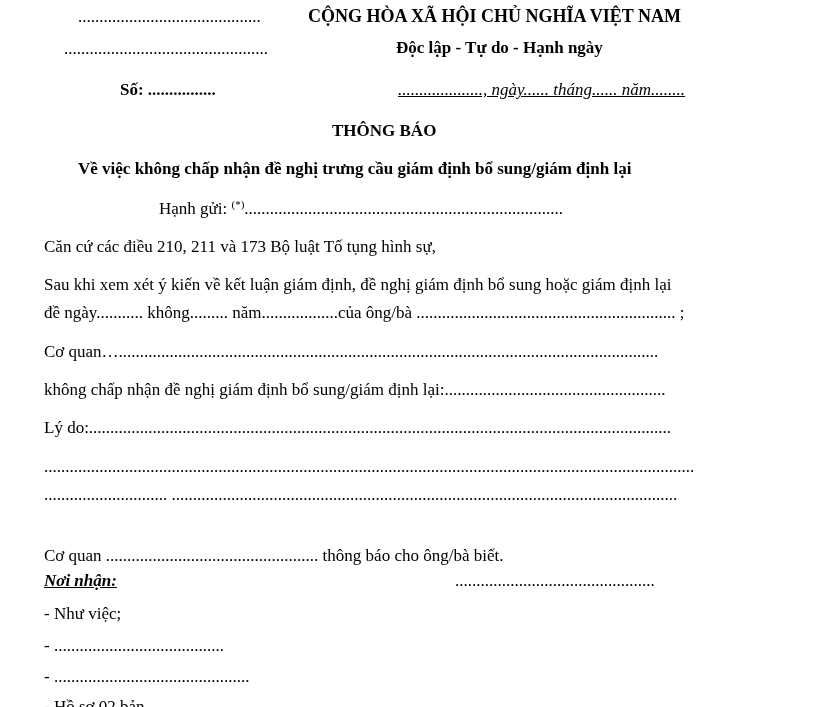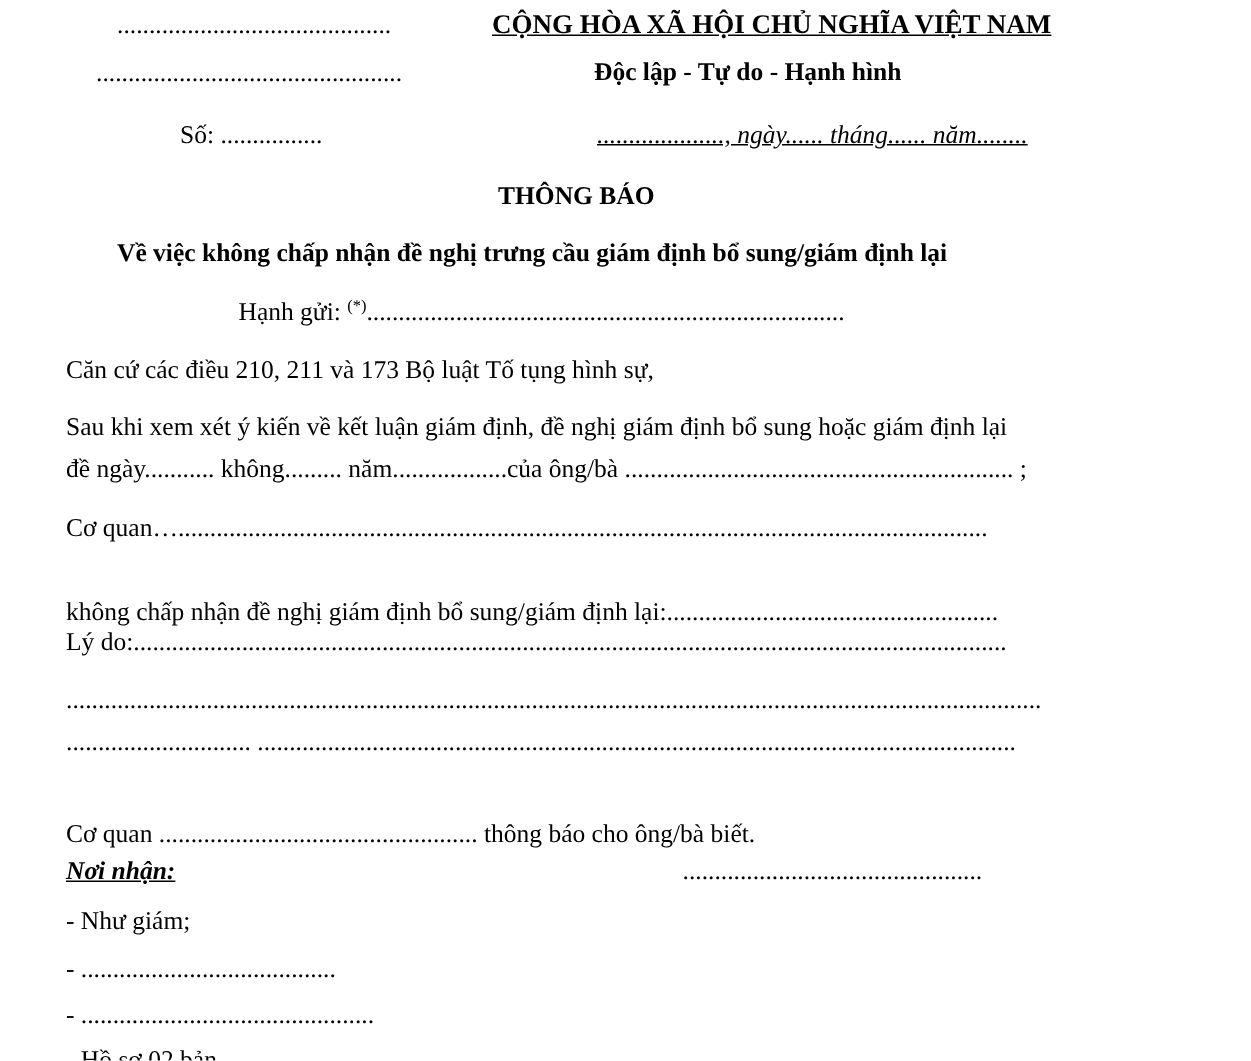--- a/index.html
+++ b/index.html
@@ -10,41 +10,41 @@
   .i { font-style: italic; text-decoration: underline; }
   sup { font-size: 11px; vertical-align: 6px; }
 </style>
 </head>
 <body>
 
 <div>
 
   <div class="abs" style="left:78px; top:8px;">...........................................</div>
   <div class="abs" style="left:64px; top:40px;">................................................</div>
-  <div class="abs" style="left:120px; top:81px;">Số: ................</div>
+  <div class="abs" style="left:120px; top:81px;font-weight:bold;">Số: ................</div>
 
-  <div class="abs b" style="left:328px; top:7px; font-size:18px;text-decoration:underline;">CỘNG HÒA XÃ HỘI CHỦ NGHĨA VIỆT NAM</div>
-  <div class="abs b" style="left:396px; top:39px;">Độc lập - Tự do - Hạnh hình</div>
+  <div class="abs b" style="left:308px; top:7px; font-size:18px;">CỘNG HÒA XÃ HỘI CHỦ NGHĨA VIỆT NAM</div>
+  <div class="abs b" style="left:396px; top:39px;">Độc lập - Tự do - Hạnh ngày</div>
   <div class="abs i" style="left:398px; top:81px;">...................., ngày...... tháng...... năm........</div>
 
   <div class="abs b" style="left:332px; top:122px;">THÔNG BÁO</div>
   <div class="abs b" style="left:78px; top:160px;">Về việc không chấp nhận đề nghị trưng cầu giám định bổ sung/giám định lại</div>
 
   <div class="abs" style="left:159px; top:199px;"><span>Hạnh gửi: </span><sup>(*)</sup><span>...........................................................................</span></div>
 
   <div class="abs" style="left:44px; top:238px;">Căn cứ các điều 210, 211 và 173 Bộ luật Tố tụng hình sự,</div>
   <div class="abs" style="left:44px; top:276px;">Sau khi xem xét ý kiến về kết luận giám định, đề nghị giám định bổ sung hoặc giám định lại</div>
   <div class="abs" style="left:44px; top:304px;">đề ngày........... không......... năm..................của ông/bà ............................................................. ;</div>
   <div class="abs" style="left:44px; top:343px;">Cơ quan…...............................................................................................................................</div>
-  <div class="abs" style="left:44px; top:399px;">không chấp nhận đề nghị giám định bổ sung/giám định lại:....................................................</div>
+  <div class="abs" style="left:44px; top:381px;">không chấp nhận đề nghị giám định bổ sung/giám định lại:....................................................</div>
   <div class="abs" style="left:44px; top:419px;">Lý do:.........................................................................................................................................</div>
   <div class="abs" style="left:44px; top:458px;">.........................................................................................................................................................</div>
   <div class="abs" style="left:44px; top:486px;">............................. .......................................................................................................................</div>
   <div class="abs" style="left:44px; top:547px;">Cơ quan .................................................. thông báo cho ông/bà biết.</div>
 
   <div class="abs b i" style="left:44px; top:572px;">Nơi nhận:</div>
   <div class="abs" style="left:455px; top:572px;">...............................................</div>
-  <div class="abs" style="left:44px; top:605px;">- Như giám;</div>
+  <div class="abs" style="left:44px; top:605px;">- Như việc;</div>
   <div class="abs" style="left:44px; top:637px;">- ........................................</div>
   <div class="abs" style="left:44px; top:668px;">- ..............................................</div>
   <div class="abs" style="left:44px; top:698px;">- Hồ sơ 02 bản.</div>
 
 </div>
 
 </body></html>

